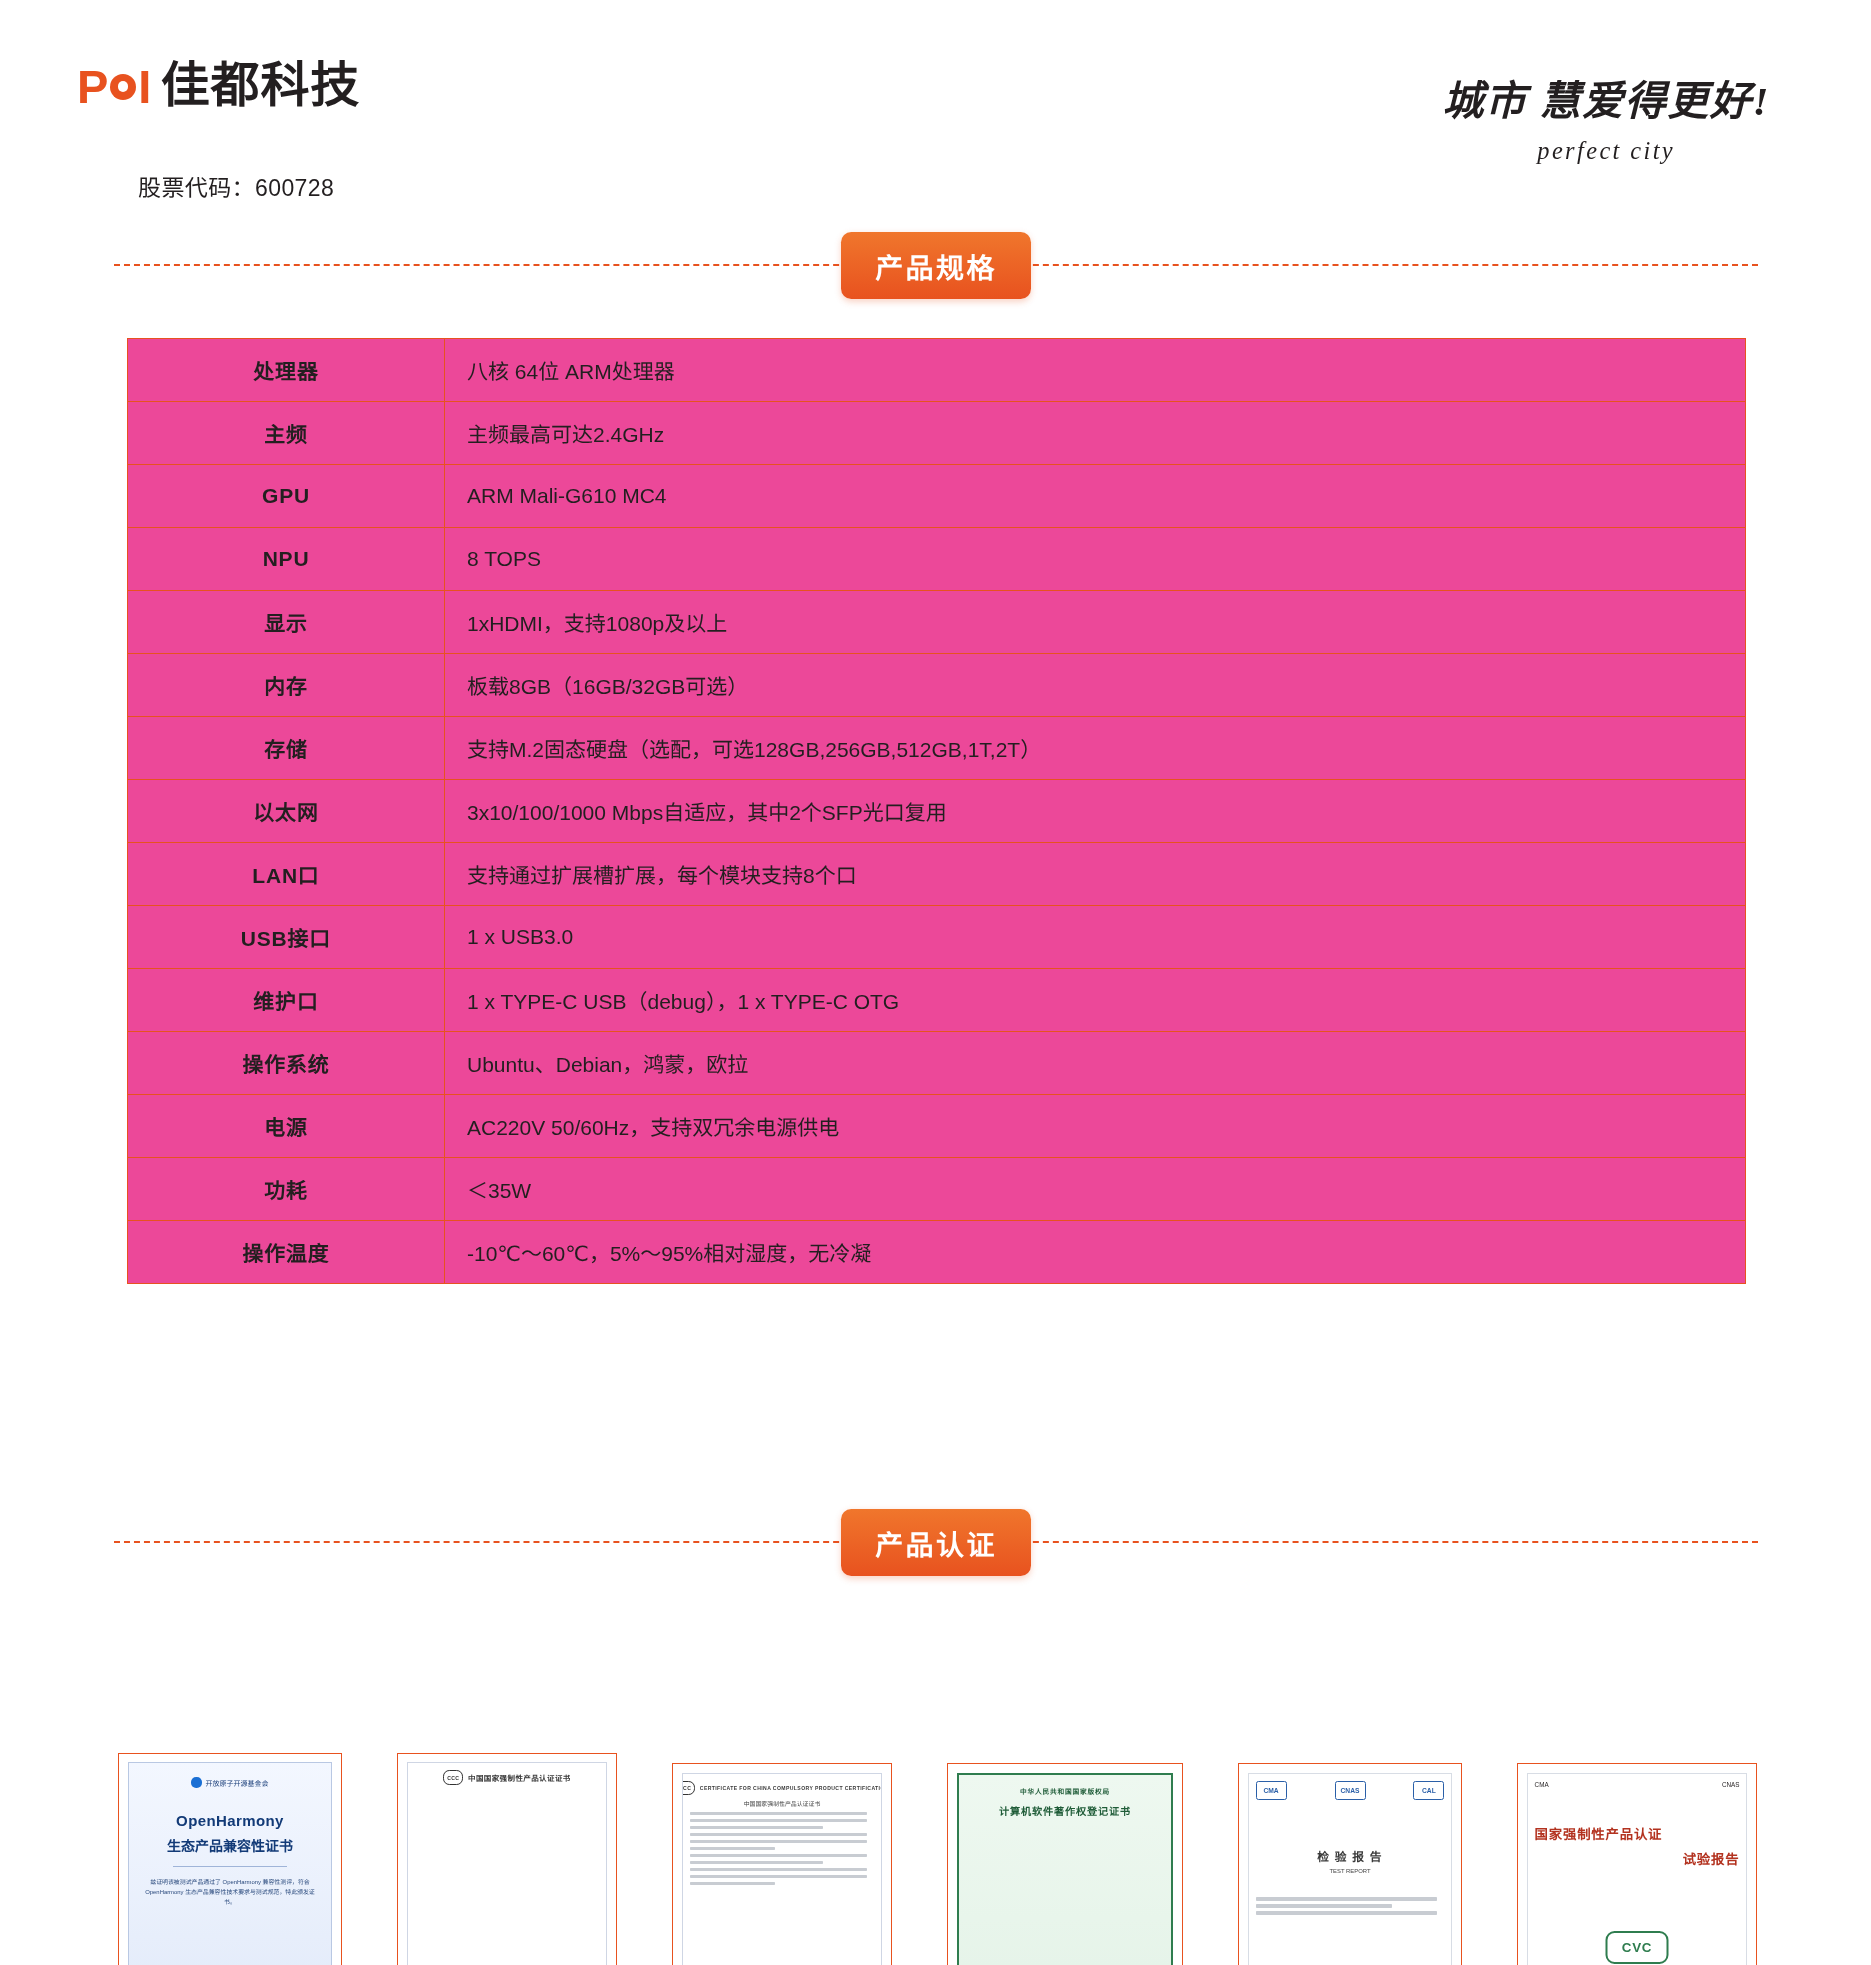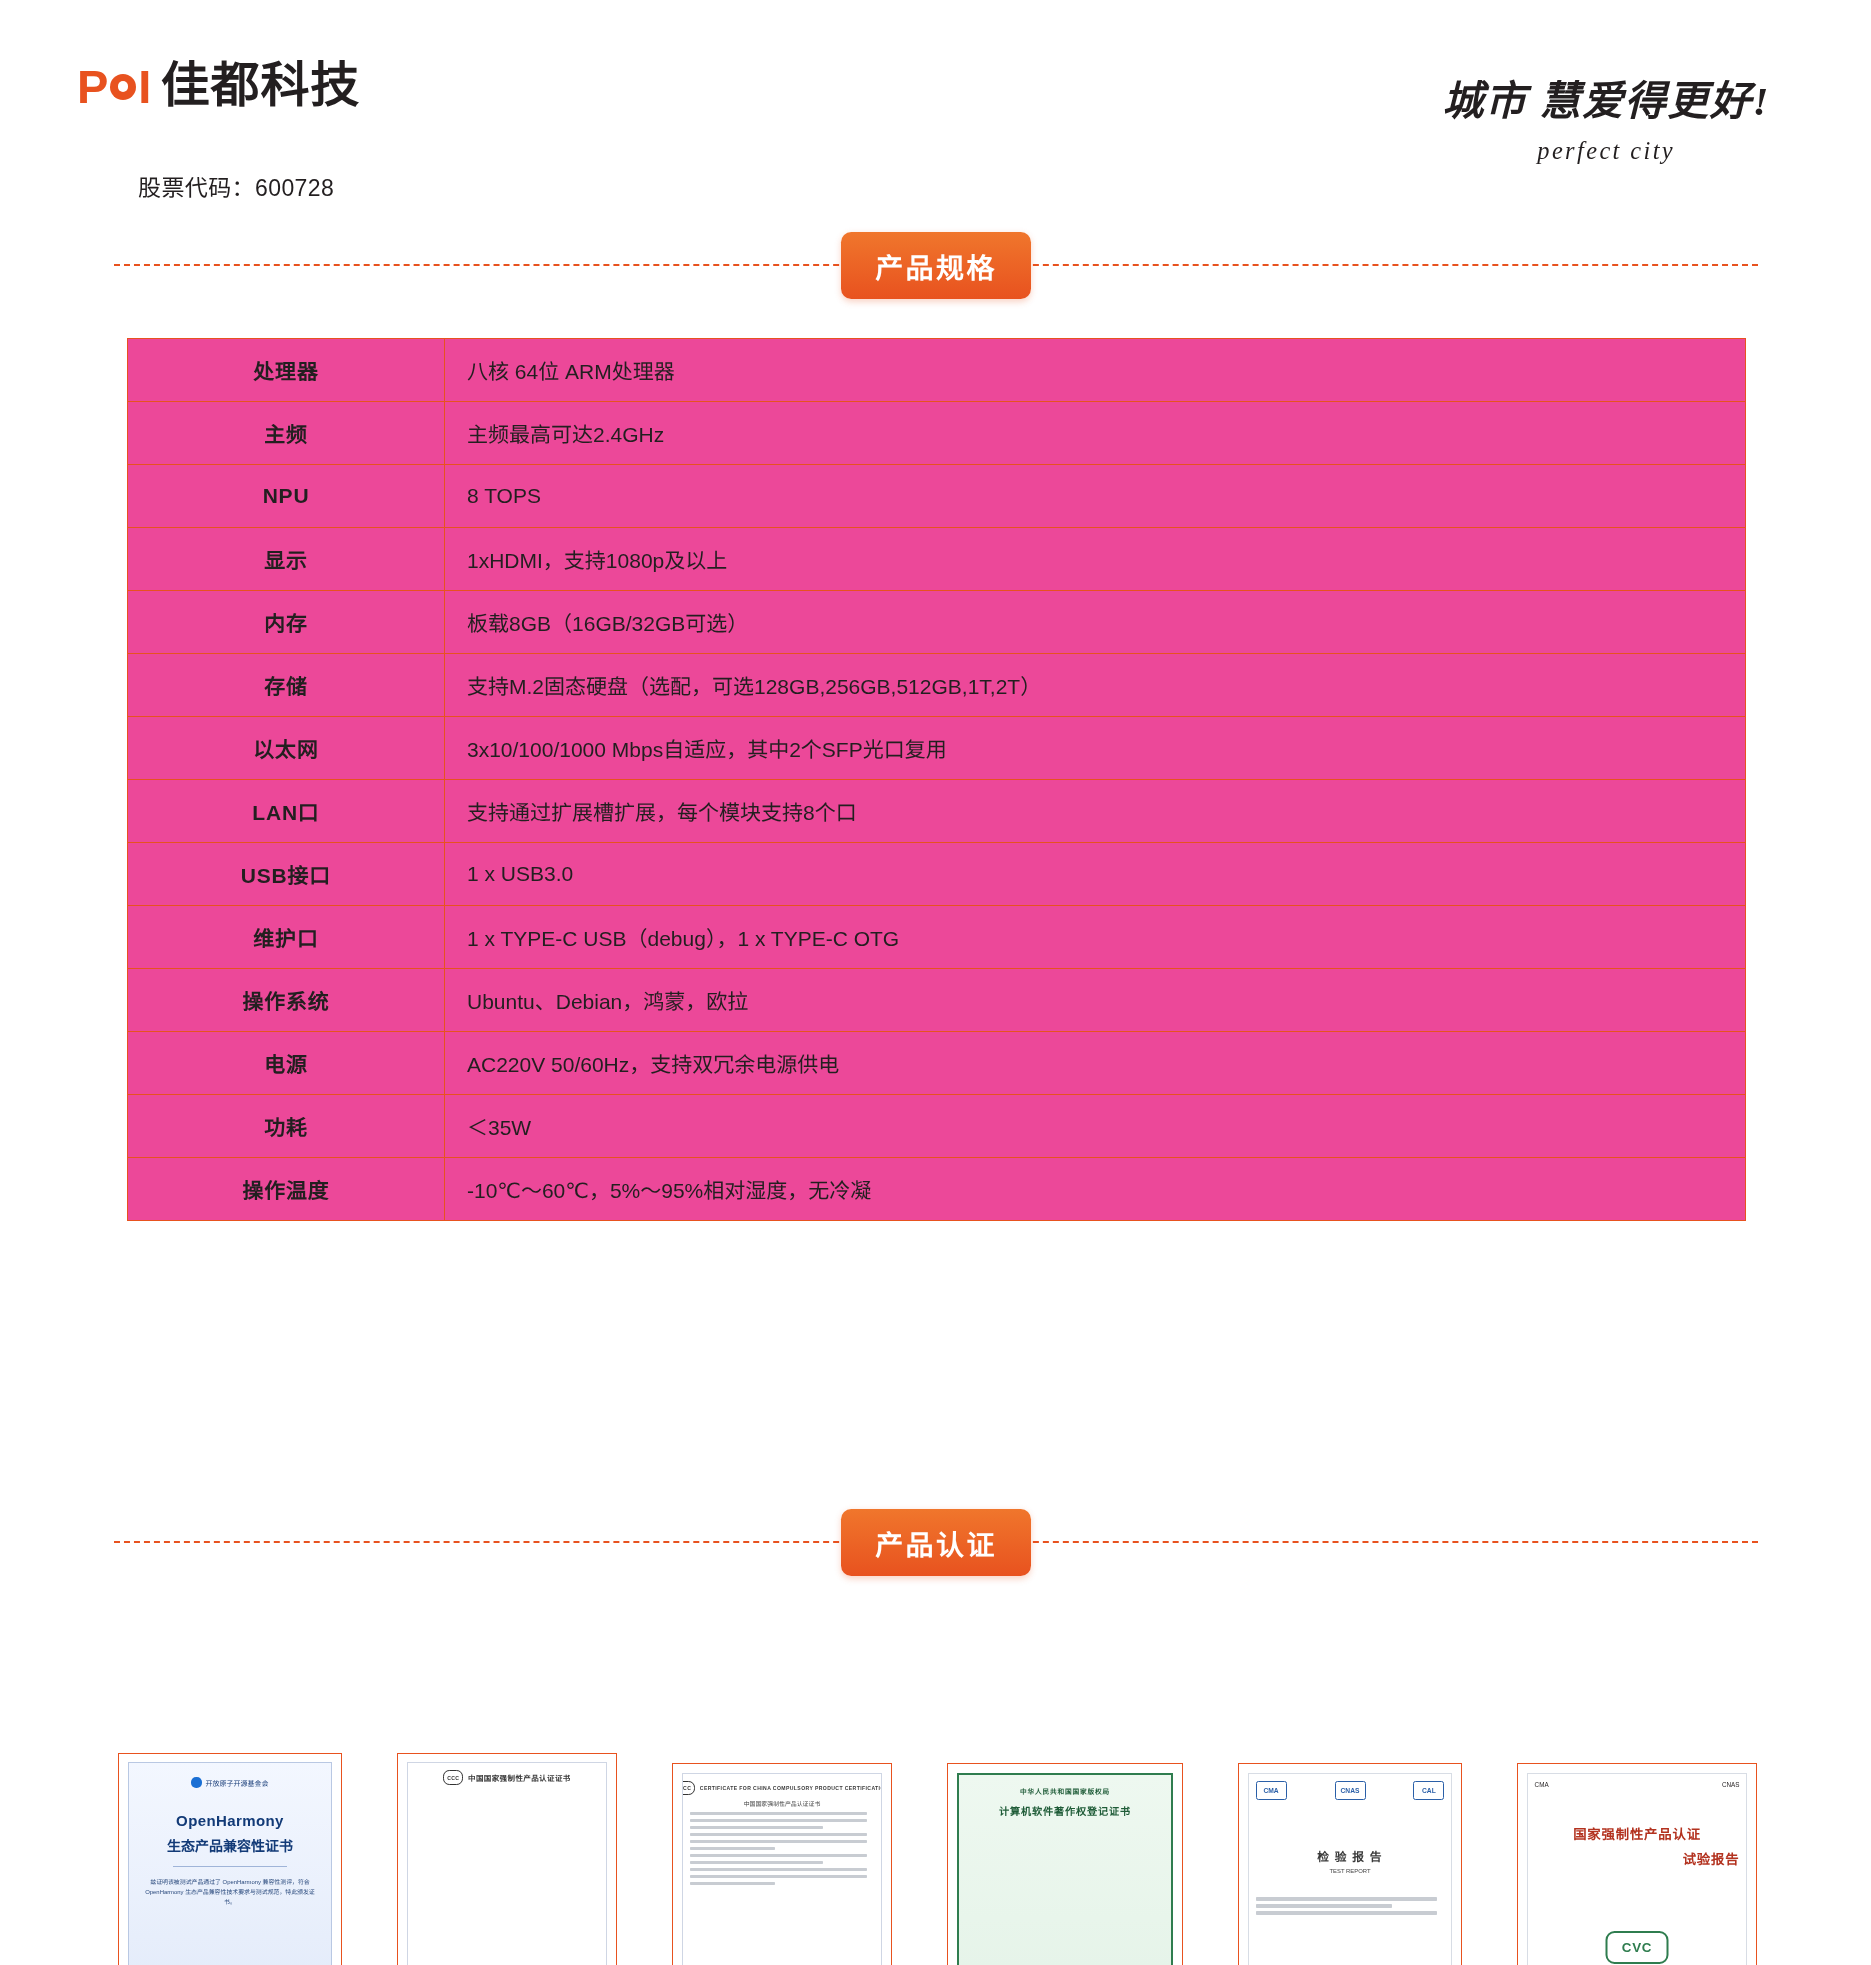--- a/index.html
+++ b/index.html
@@ -330,21 +330,21 @@
     text-align: center;
     margin-top: 47px;
     font-size: 11.8px;
     font-weight: bold;
     color: #3a3a3a;
     letter-spacing: 1.2px;
   }
   
   .c6 .cert-inner { border: 0.8px solid #d8dde5; }
   .c6 .big-title {
-    text-align: center;
+    text-align: left;
     margin-top: 35px;
     font-size: 13.4px;
     font-weight: bold;
     color: #b3321f;
     letter-spacing: 0.8px;
   }
   .c6 .big-title2 {
     text-align: right;
     margin-top: 5.5px;
     font-size: 13.4px;
@@ -396,20 +396,24 @@
 
   <table class="spec-table">
     <tbody>
       <tr>
         <td class="label">处理器</td>
         <td class="value">八核 64位 ARM处理器</td>
       </tr>
       <tr>
         <td class="label">主频</td>
         <td class="value">主频最高可达2.4GHz</td>
+      </tr>
+      <tr>
+        <td class="label">GPU</td>
+        <td class="value">ARM Mali-G610 MC4</td>
       </tr>
       <tr>
         <td class="label">NPU</td>
         <td class="value">8 TOPS</td>
       </tr>
       <tr>
         <td class="label">显示</td>
         <td class="value">1xHDMI，支持1080p及以上</td>
       </tr>
       <tr>

